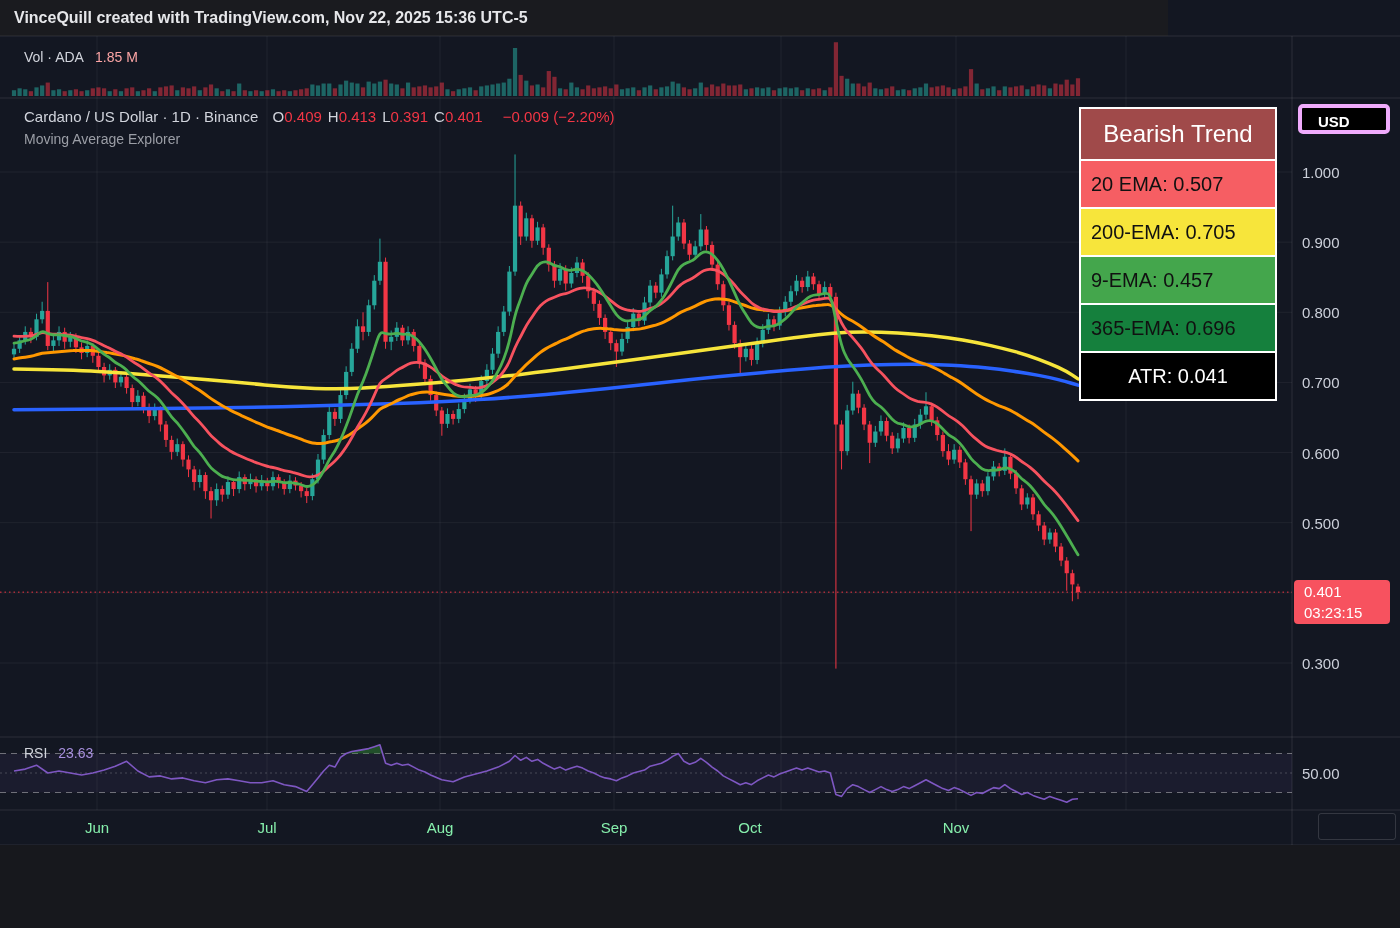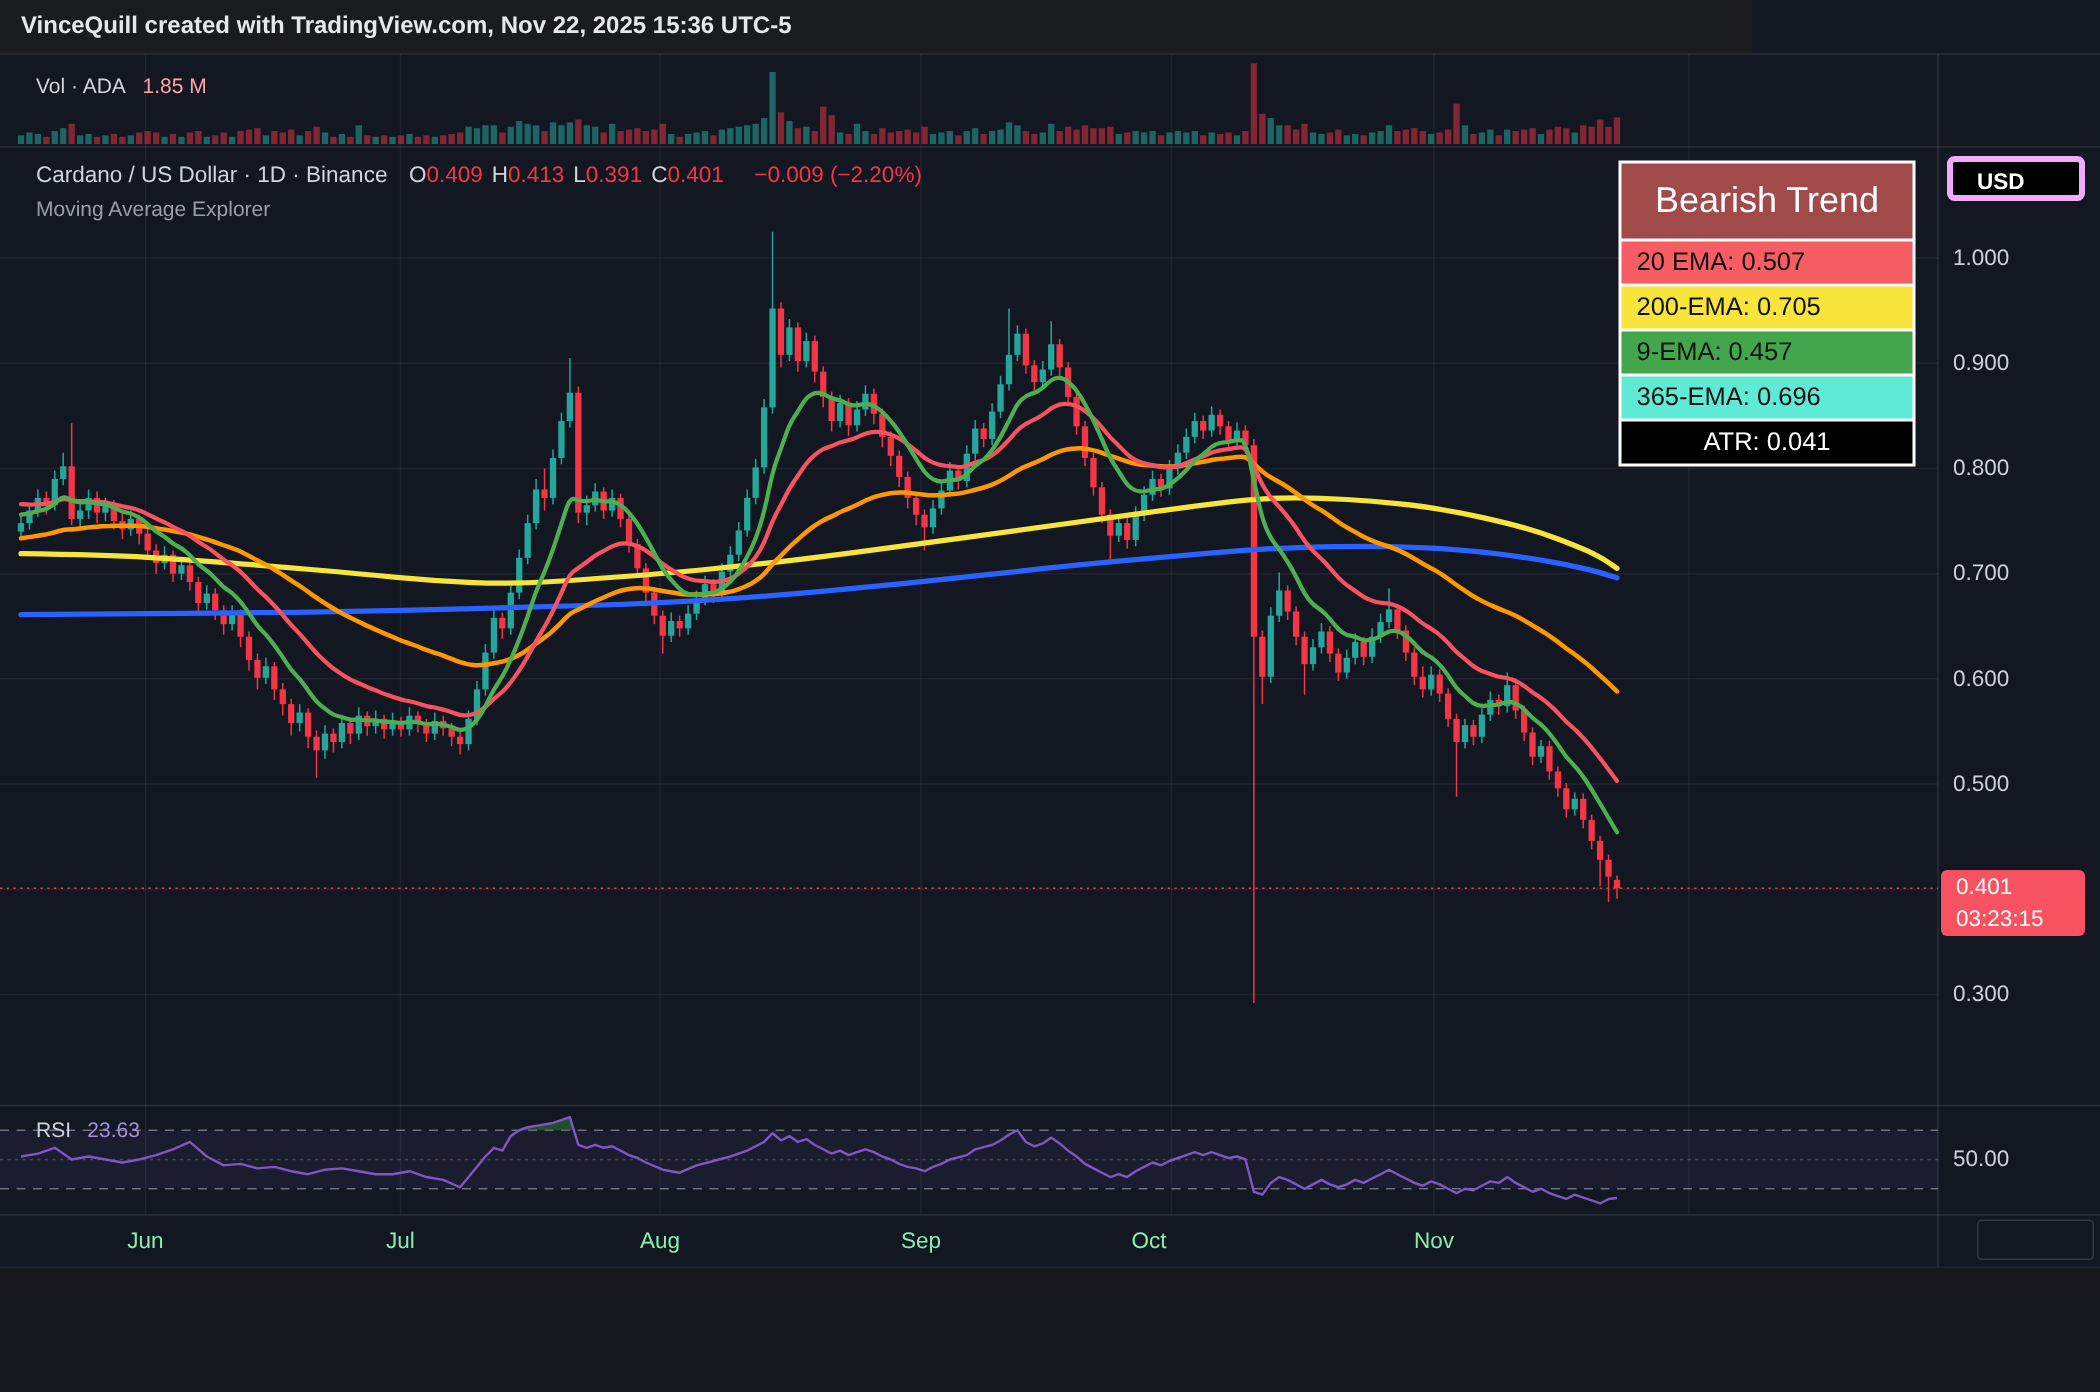--- a/index.html
+++ b/index.html
@@ -9,22 +9,22 @@
   .topbar{position:absolute;left:0;top:0;width:1168px;height:36px;background:#1a1b1f;
           color:#e6e7ea;font-size:16px;font-weight:600;line-height:36px;padding-left:14px;box-sizing:border-box;}
   .pane-label{position:absolute;z-index:5;font-size:14px;color:#d1d4dc;}
   .pane-label .val{color:#fca5a5;margin-left:8px;}
   .title-line{position:absolute;left:24px;top:108px;z-index:5;font-size:15px;color:#d1d4dc;}
   .title-line .num{color:#f23645;}
   .title-line .sep{display:inline-block;width:6px;}
   .subtitle{position:absolute;left:24px;top:131px;z-index:5;font-size:14px;color:#9b9ea6;text-align:center;}
   .legend-box{position:absolute;left:1079px;top:107px;width:198px;z-index:8;background:#ffffff;
               padding:2px;box-sizing:border-box;}
-  .legend-row{height:28px;margin-top:2px;display:flex;align-items:center;padding:0 10px;
-              font-size:17px;color:#111;box-sizing:border-box;}
+  .legend-row{height:46px;margin-top:2px;display:flex;align-items:center;padding:0 10px;
+              font-size:20px;color:#111;box-sizing:border-box;}
   .legend-row.first{margin-top:0;height:50px;font-size:24px;justify-content:center;}
   .legend-row.center{justify-content:center;}
   .usd-btn{position:absolute;left:1298px;top:104px;width:92px;height:30px;z-index:6;background:#000;
            border:4px solid #f0abfc;border-radius:5px;color:#fff;font-size:15px;font-weight:600;
            line-height:28px;padding-left:16px;box-sizing:border-box;}
   .price-tick{position:absolute;left:1302px;transform:translateY(-50%);font-size:15px;color:#ccd0da;z-index:4;}
   .time-label{position:absolute;top:819px;transform:translateX(-50%);font-size:15px;font-weight:400;color:#86efac;z-index:4;}
   .price-badge{position:absolute;left:1294px;top:580px;width:96px;height:44px;background:#f7525f;border-radius:4px;
                z-index:6;color:#fff;font-size:15px;line-height:21px;padding:1px 0 0 10px;box-sizing:border-box;}
   .rsi-label{position:absolute;left:24px;top:745px;z-index:5;font-size:14px;color:#d1d4dc;}
@@ -660,21 +660,21 @@
     <span class="sep"></span>
     <span class="num">−0.009 (−2.20%)</span>
   </div>
   <div class="subtitle">Moving Average Explorer</div>
 
   <div class="legend-box" id="legend-box">
       <div class="legend-row first" style="background: rgb(160, 74, 74); color: rgb(255, 255, 255);">Bearish Trend</div>
       <div class="legend-row" style="background: rgb(246, 94, 99); color: rgb(17, 17, 17);">20 EMA: 0.507</div>
       <div class="legend-row" style="background: rgb(247, 229, 59); color: rgb(17, 17, 17);">200-EMA: 0.705</div>
       <div class="legend-row" style="background: rgb(68, 166, 76); color: rgb(17, 17, 17);">9-EMA: 0.457</div>
-      <div class="legend-row" style="background: #5eead4; color: rgb(17, 17, 17);">365-EMA: 0.696</div>
+      <div class="legend-row" style="background: #15803d; color: rgb(17, 17, 17);">365-EMA: 0.696</div>
       <div class="legend-row center" style="background: rgb(0, 0, 0); color: rgb(255, 255, 255);">ATR: 0.041</div>
     </div>
 
   <div class="usd-btn">USD</div>
 
   <div id="price-axis">
       <div class="price-tick" style="top: 172px;">1.000</div>
       <div class="price-tick" style="top: 242.143px;">0.900</div>
       <div class="price-tick" style="top: 312.286px;">0.800</div>
       <div class="price-tick" style="top: 382.429px;">0.700</div>
@@ -692,21 +692,21 @@
   <div class="rsi-label">
     <span>RSI</span>
     <span class="val">23.63</span>
   </div>
 
   <div id="time-axis">
       <div class="time-label" style="left: 97px;">Jun</div>
       <div class="time-label" style="left: 267px;">Jul</div>
       <div class="time-label" style="left: 440px;">Aug</div>
       <div class="time-label" style="left: 614px;">Sep</div>
-      <div class="time-label" style="left: 766px;">Oct</div>
+      <div class="time-label" style="left: 750px;">Oct</div>
       <div class="time-label" style="left: 956px;">Nov</div>
       <div class="time-label" style="left: 1126px; margin-top: 36px;">Dec</div>
     </div>
   <div class="axis-box"></div>
 
   <div class="footer">
     
     
   </div>
 </div>

